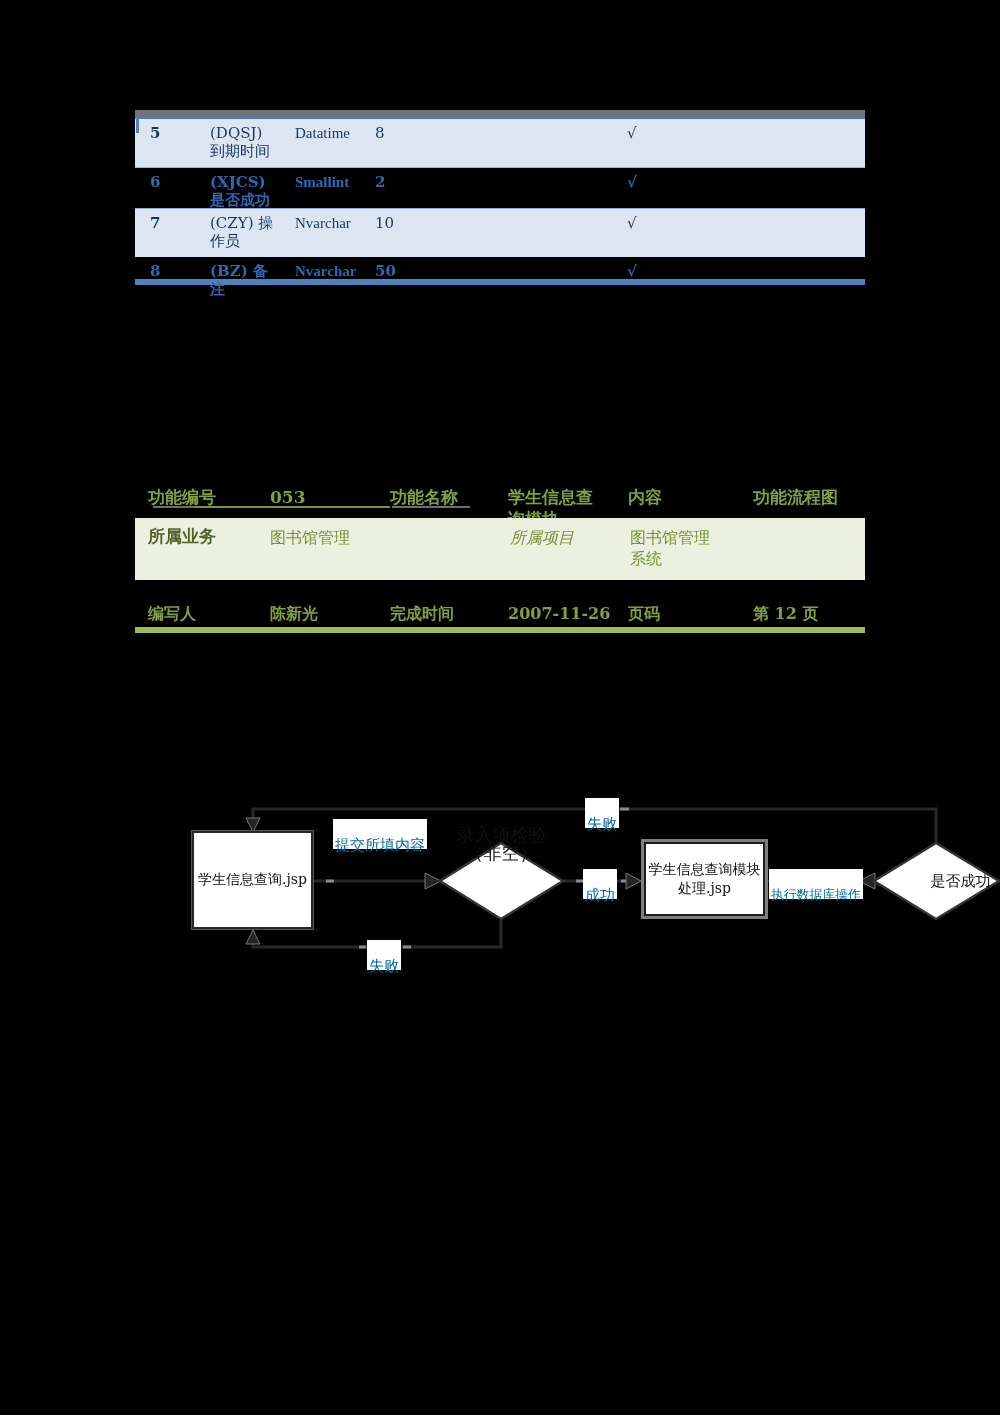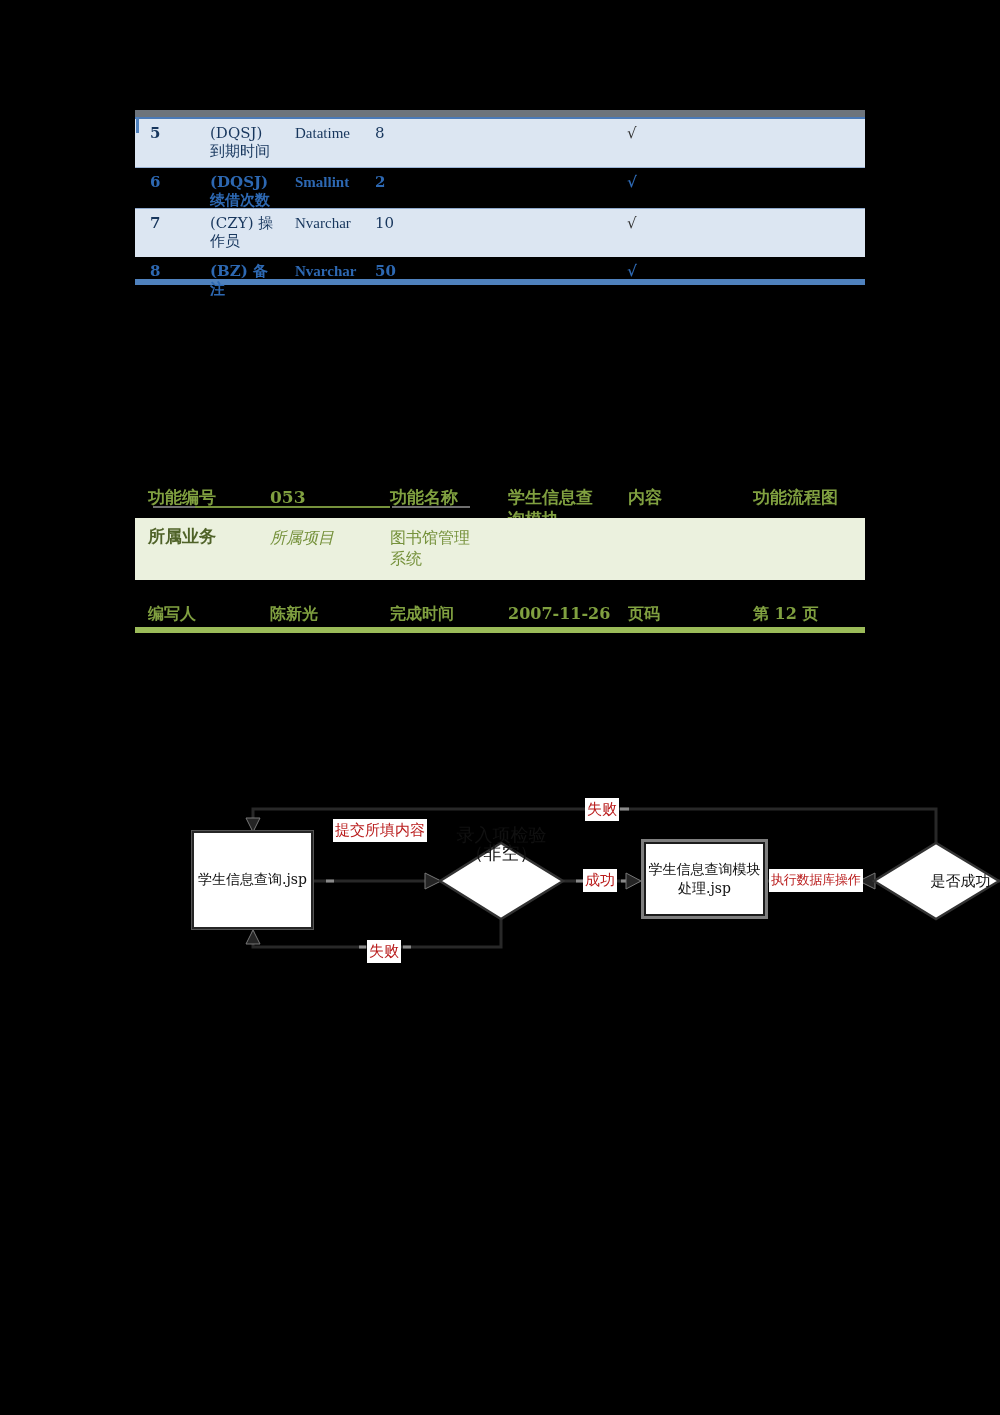--- a/index.html
+++ b/index.html
@@ -59,21 +59,21 @@
   .gt-bottom{left:135px;top:627px;width:730px;height:6px;background:#9bbb59;}
 
   
   .fc-svg{left:0;top:0;}
   .fc-node{background:#fff;color:#111;display:flex;align-items:center;justify-content:center;text-align:center;}
   .fc-rect1{left:192px;top:831px;width:121px;height:98px;border:2px solid #262626;box-shadow:0 0 0 1px #555;font-size:14px;}
   .fc-rect2{left:644px;top:842px;width:121px;height:74px;border:2px solid #1c1c1c;box-shadow:0 0 0 3px #7e7e7e;font-size:14px;line-height:19px;}
   .fc-dtext{color:#111;text-align:center;background:transparent;}
   .fc-d1text{left:440px;top:818px;width:123px;font-size:18px;line-height:18px;margin-top:8px;}
   .fc-d2text{left:874px;top:872px;width:125px;font-size:15px;margin-left:24px;}
-  .fc-chip{background:#fff;color:#b91c1c;font-size:15px;line-height:22px;height:23px;padding:0 2px;white-space:nowrap;}
+  .fc-chip{background:#fff;color:#0369a1;font-size:15px;line-height:22px;height:23px;padding:15px 2px;white-space:nowrap;}
   .chip-submit{left:333px;top:819px;}
   .chip-success{left:583px;top:869px;}
   .chip-db{left:769px;top:869px;font-size:13px;letter-spacing:-0.2px;}
   .chip-fail-top{left:585px;top:798px;}
   .chip-fail-bottom{left:367px;top:940px;}
 </style>
 </head>
 <body>
 
 <div class="abs ft">
@@ -83,21 +83,21 @@
   <div class="ft-row ft-r5 shaded">
     <div class="ft-c ft-c1">5</div>
     <div class="ft-c ft-c2"><span>(DQSJ) 到期时间</span></div>
     <div class="ft-c ft-c3">Datatime</div>
     <div class="ft-c ft-c4">8</div>
     <div class="ft-c ft-c5">√</div>
   </div>
 
   <div class="ft-row ft-r6 dark">
     <div class="ft-c ft-c1">6</div>
-    <div class="ft-c ft-c2"><span>(DQSJ) 续借次数</span></div>
+    <div class="ft-c ft-c2"><span>(XJCS) 是否成功</span></div>
     <div class="ft-c ft-c3">Smallint</div>
     <div class="ft-c ft-c4">2</div>
     <div class="ft-c ft-c5">√</div>
   </div>
 
   <div class="ft-row ft-r7 shaded">
     <div class="ft-c ft-c1">7</div>
     <div class="ft-c ft-c2"><span>(CZY) 操作员</span></div>
     <div class="ft-c ft-c3">Nvarchar</div>
     <div class="ft-c ft-c4">10</div>
@@ -124,20 +124,21 @@
   <div class="g-c5">内容</div>
   <div class="g-c6">功能流程图</div>
 </div>
 <div class="abs gt-midline-a"></div>
 <div class="abs gt-midline-b"></div>
 <div class="abs gt-midline-c"></div>
 <div class="abs gt-sep"></div>
 
 <div class="abs gt-row gt-r2">
   <div class="g2-c1 g-lab">所属业务</div>
+  <div class="g2-c2">图书馆管理</div>
   <div class="g2-c3">所属项目</div>
   <div class="g2-c4 wrapcell"><span>图书馆管理系统</span></div>
 </div>
 
 <div class="abs gt-row gt-r3">
   <div class="g-c1">编写人</div>
   <div class="g-c2">陈新光</div>
   <div class="g-c3">完成时间</div>
   <div class="g-c4">2007-11-26</div>
   <div class="g-c5">页码</div>

